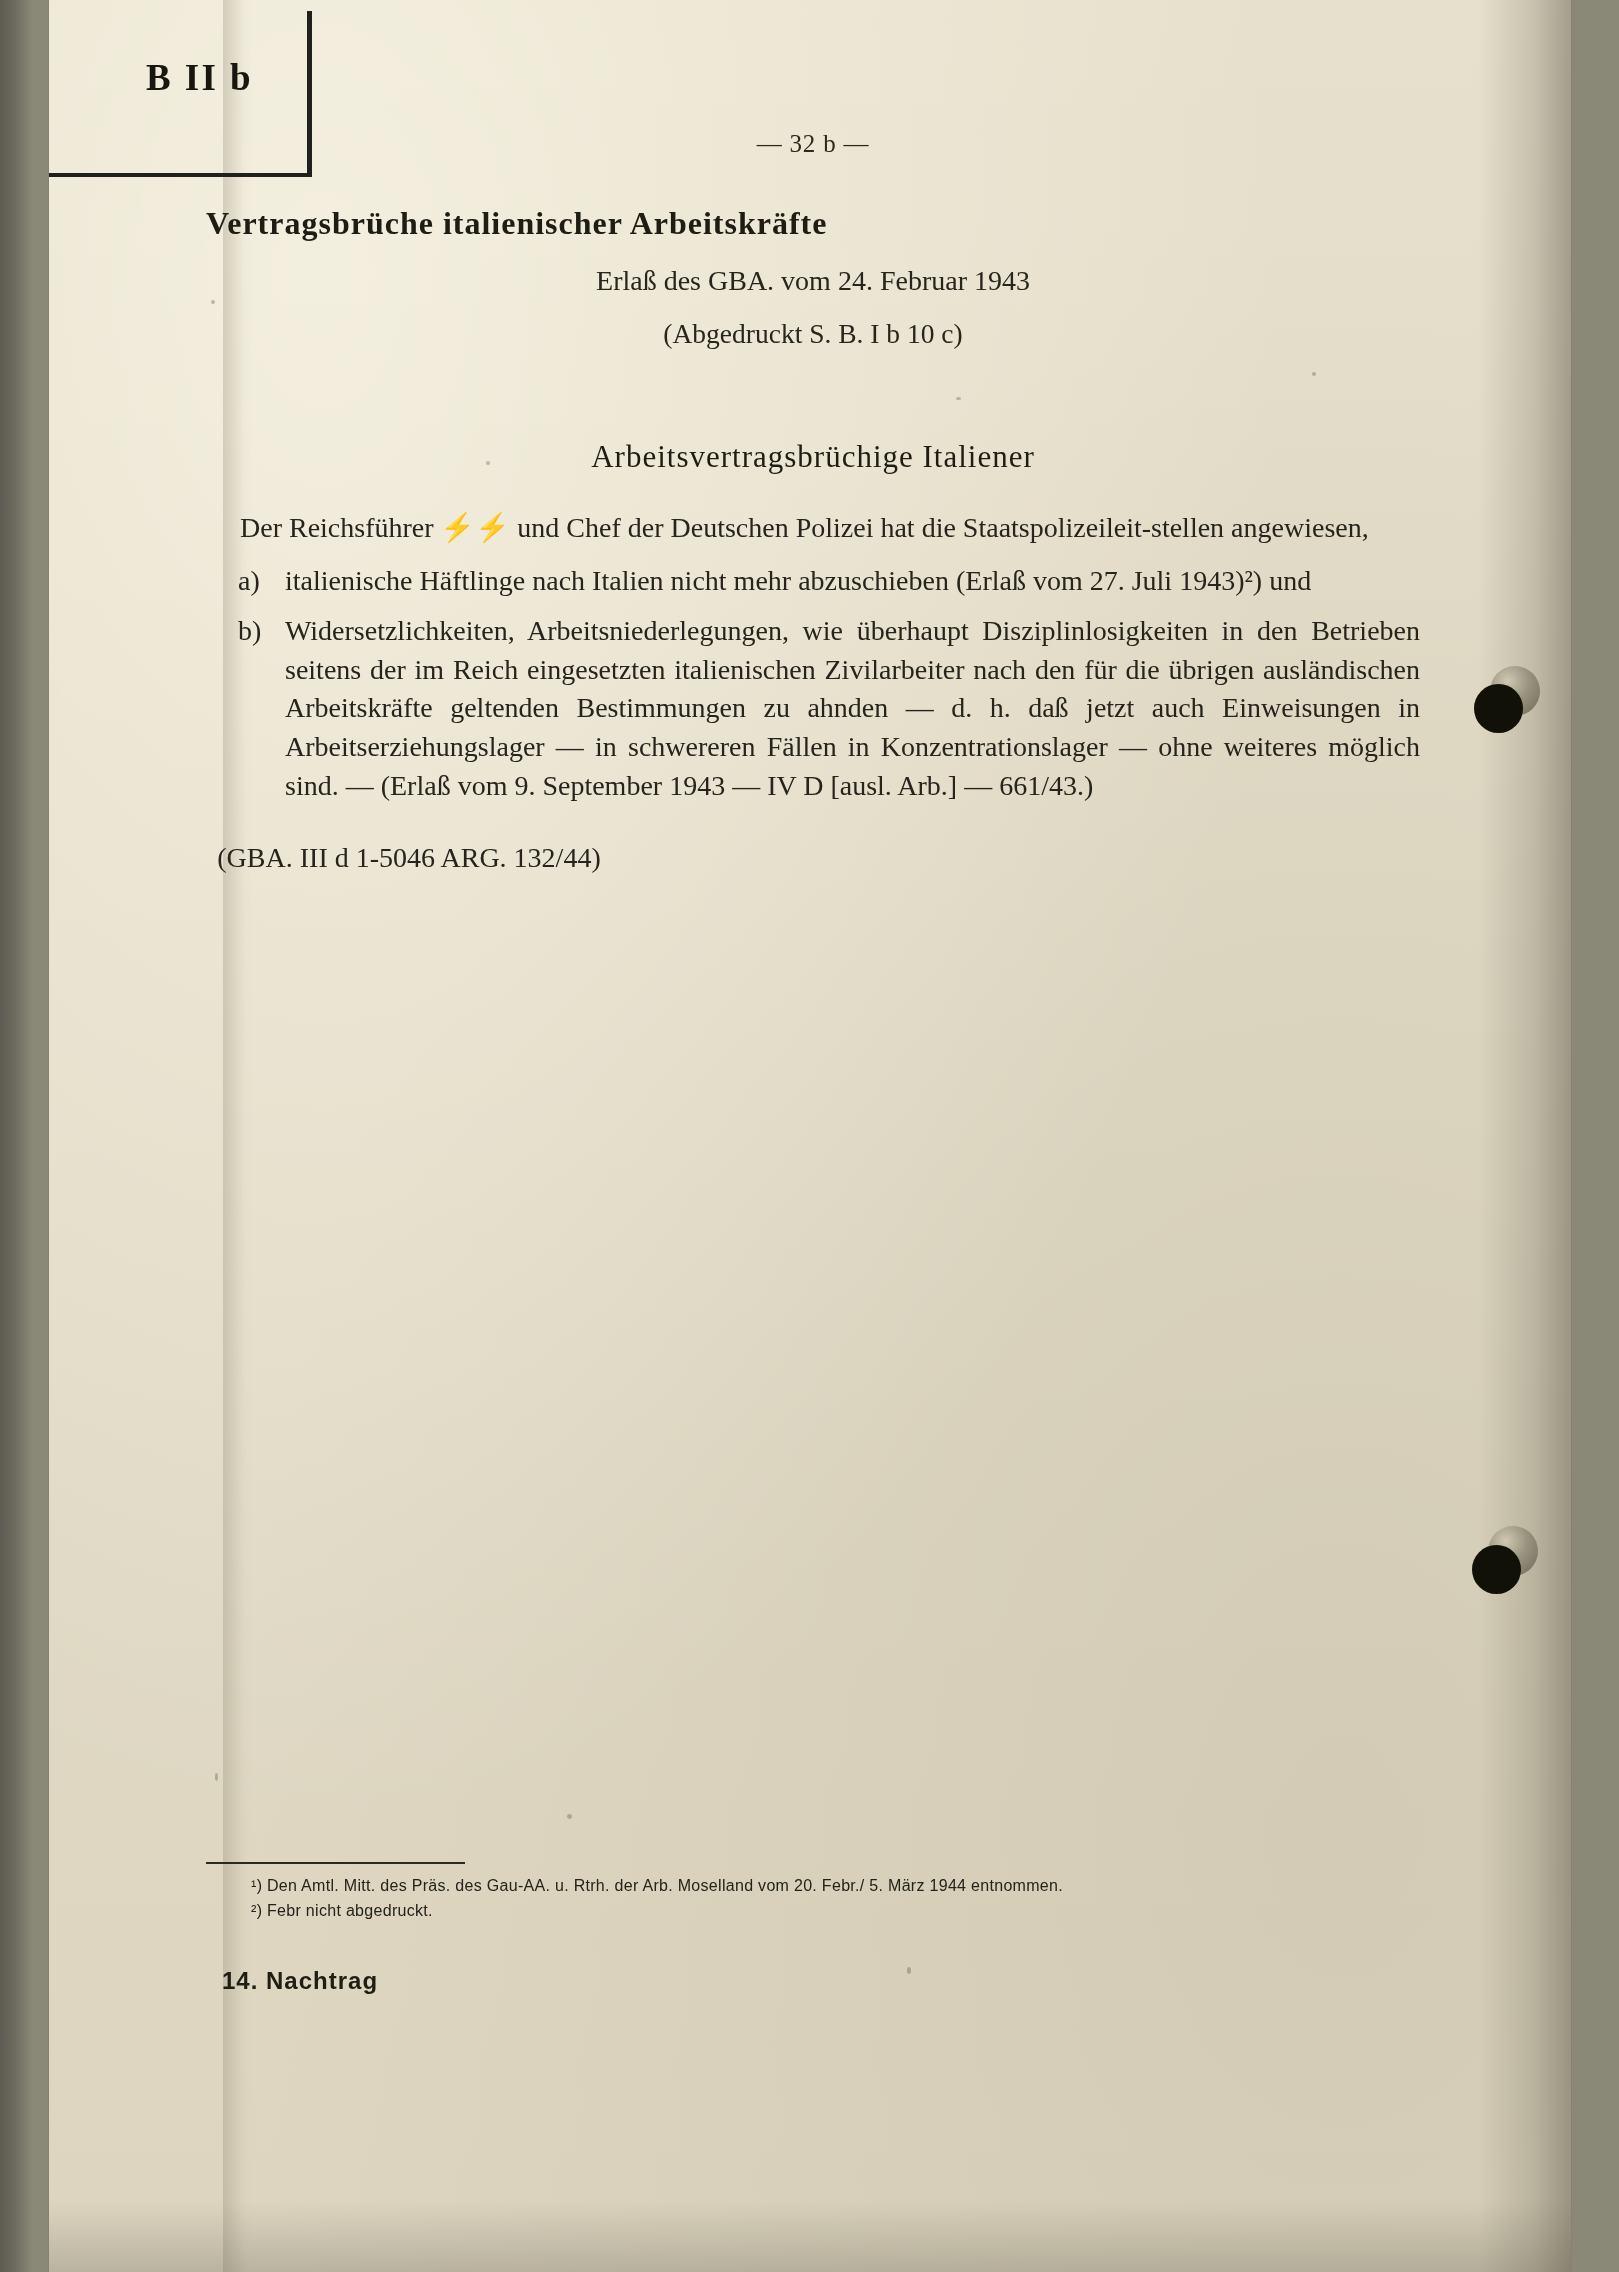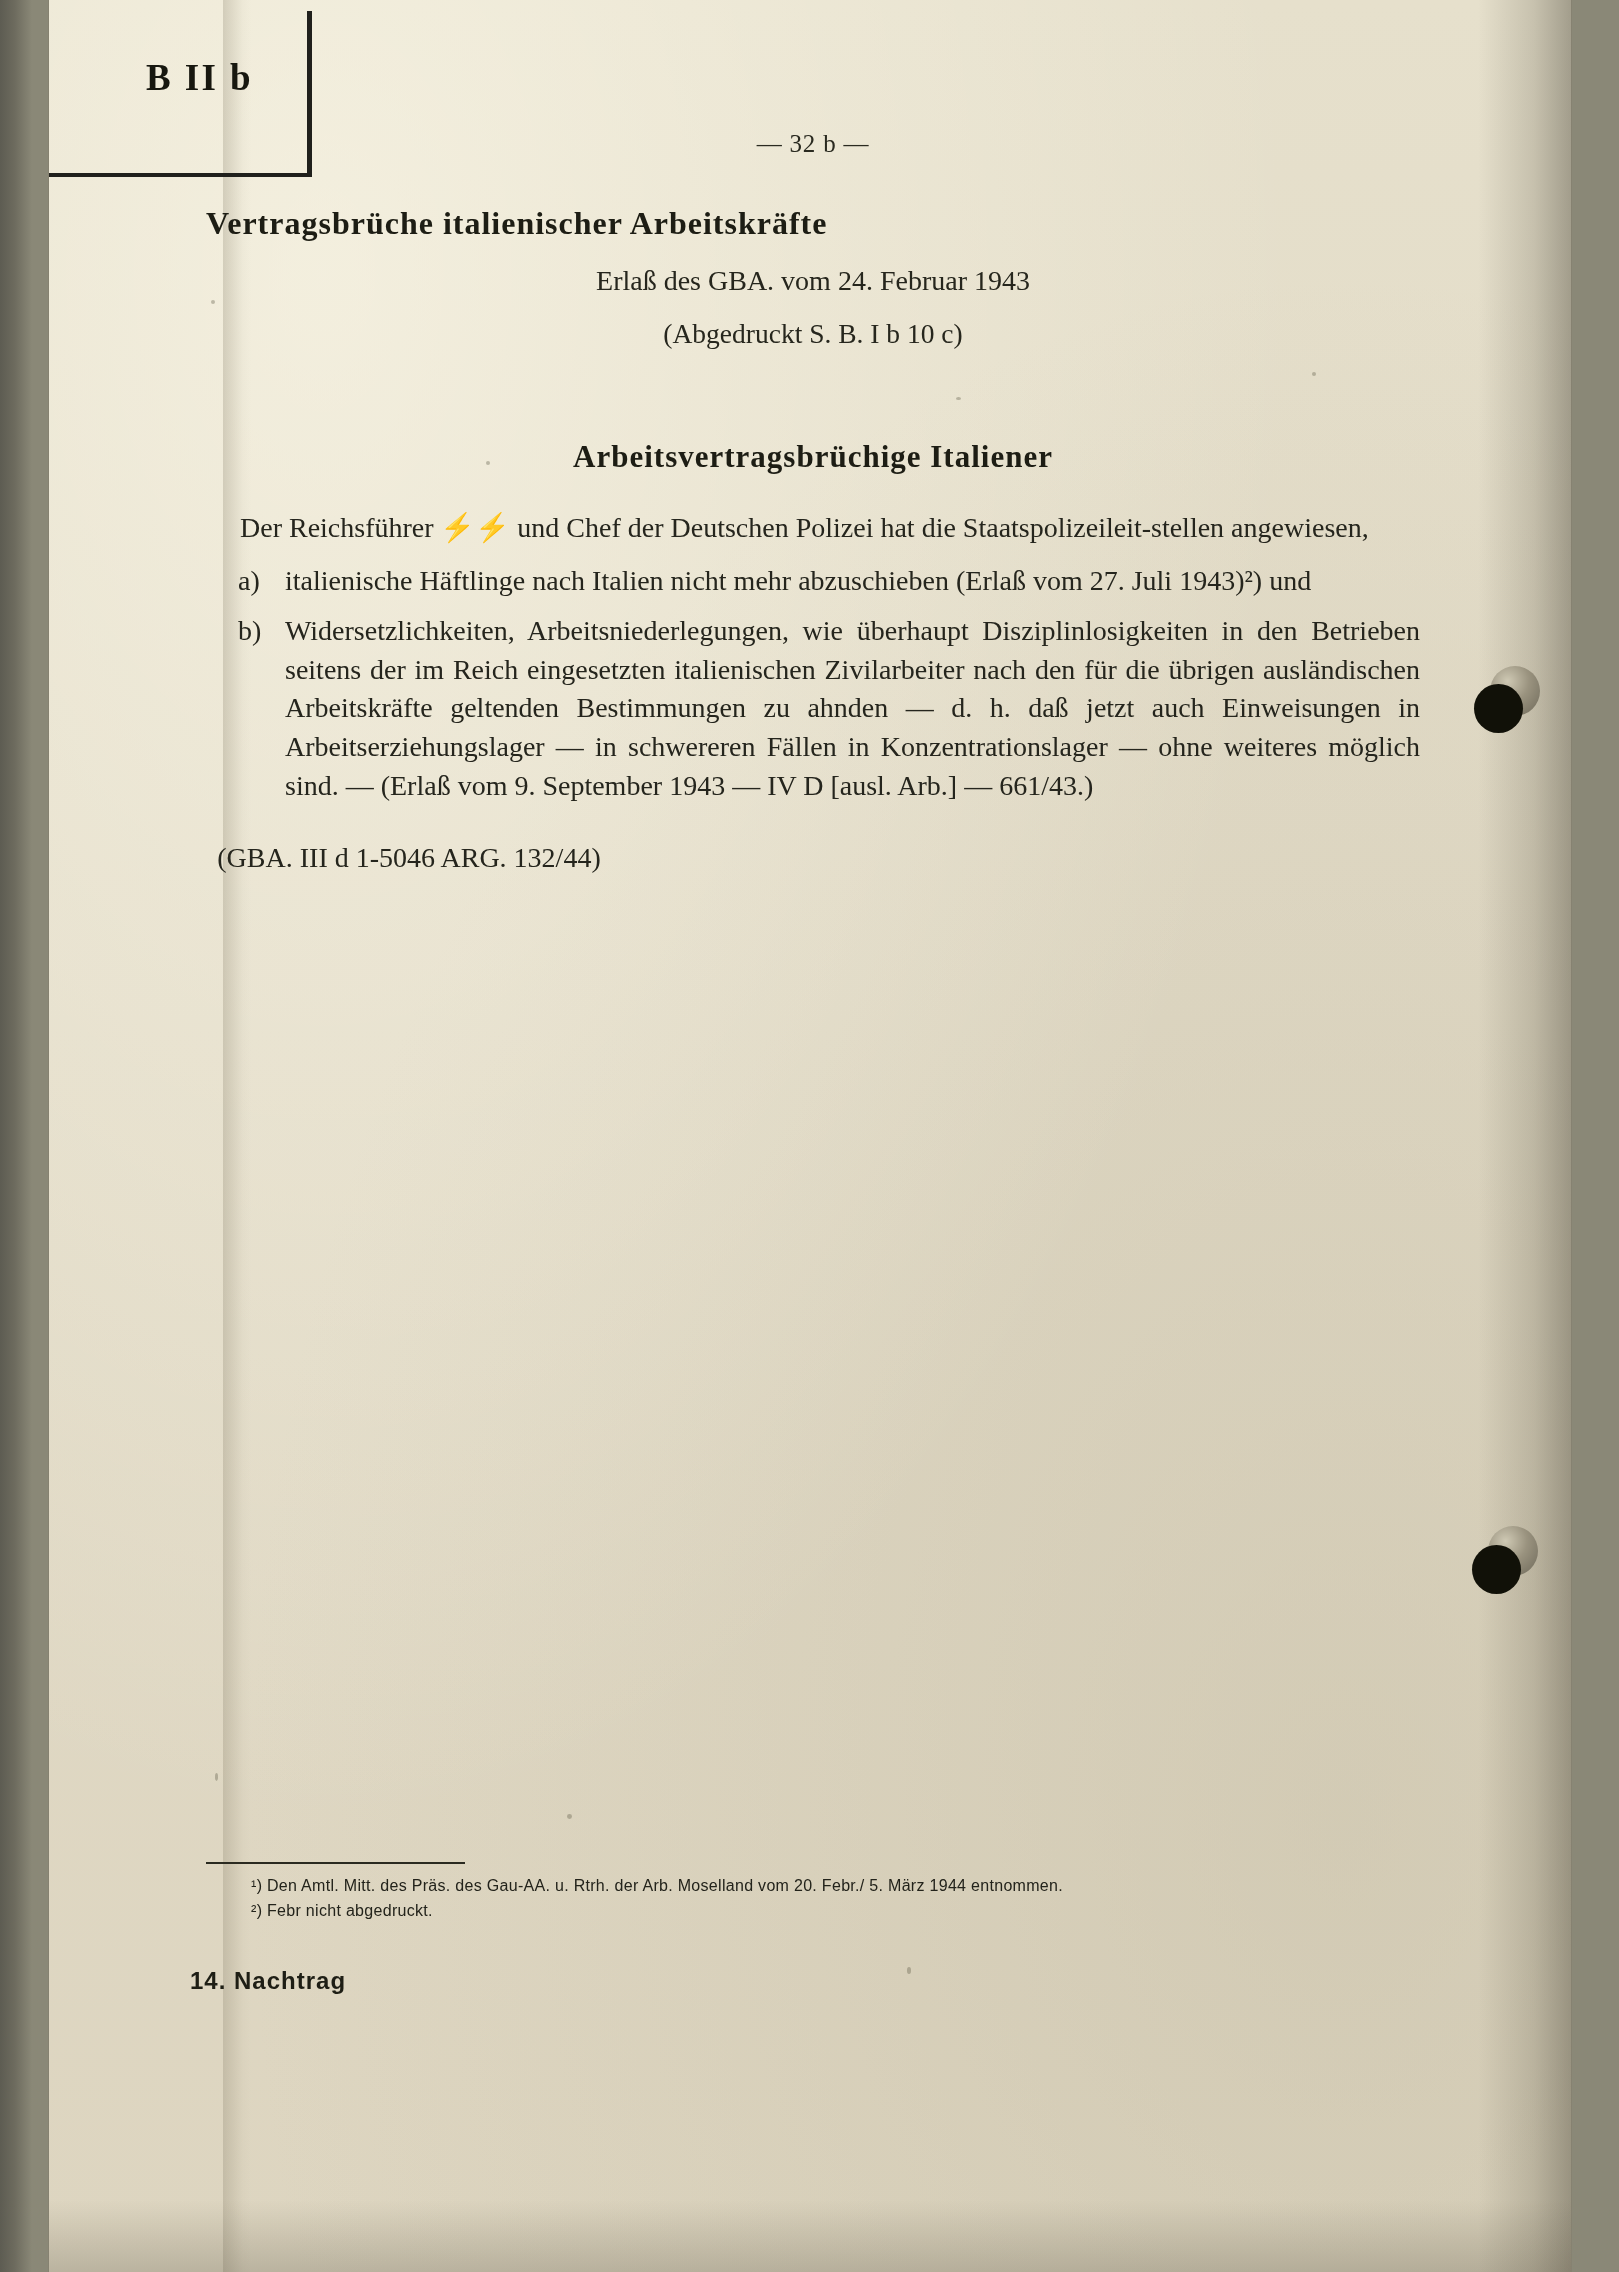--- a/index.html
+++ b/index.html
@@ -134,21 +134,21 @@
   }
   .sub2 {
     text-align: center;
     font-size: 27.5px;
     margin-top: 21px;
     color: #26261d;
   }
   .h-second {
     text-align: center;
     font-size: 31px;
-    font-weight: bold;
+    font-weight: normal;
     letter-spacing: 1px;
     margin-top: 89px;
     color: #1d1d14;
   }
   .para {
     font-size: 28px;
     line-height: 1.38;
     margin-top: 34px;
     text-align: justify;
     text-justify: inter-word;
@@ -201,21 +201,21 @@
     font-family: "Liberation Sans", sans-serif;
     font-size: 16px;
     line-height: 1.45;
     color: #23231b;
     letter-spacing: 0.3px;
   }
   .fn-1 { text-indent: 45px; text-align: justify; }
   .fn-2 { text-indent: 45px; margin-top: 1.6px; }
   .nachtrag {
     position: absolute;
-    left: 190px;
+    left: 222px;
     top: 1967px;
     font-family: "Liberation Sans", sans-serif;
     font-weight: bold;
     font-size: 24px;
     letter-spacing: 1px;
     color: #1e1e15;
   }
 
   
   .speck {

